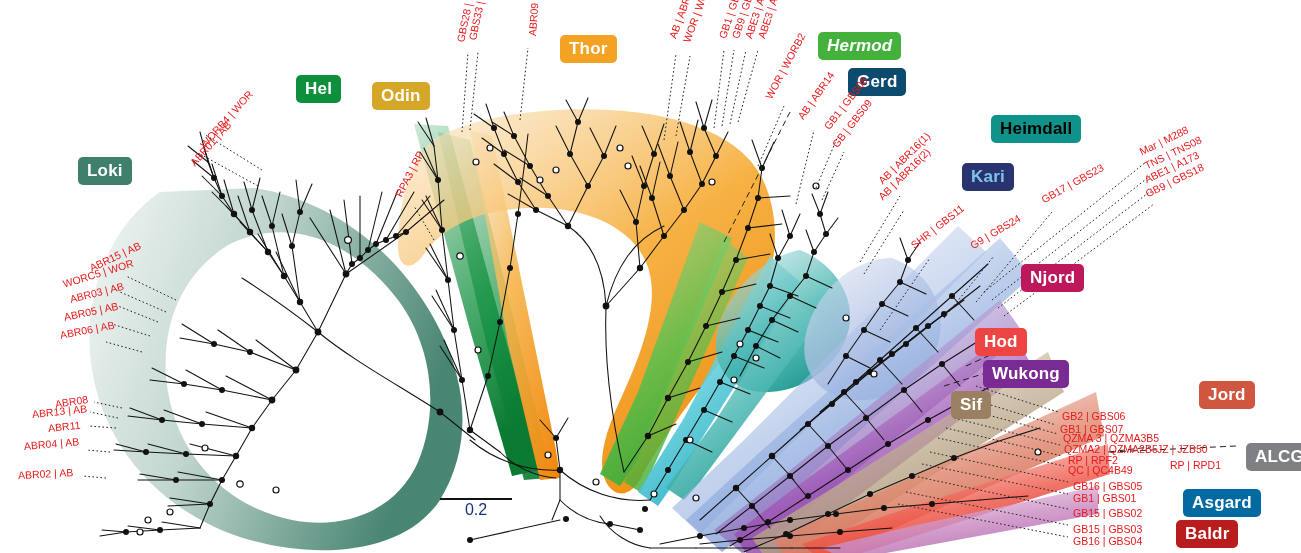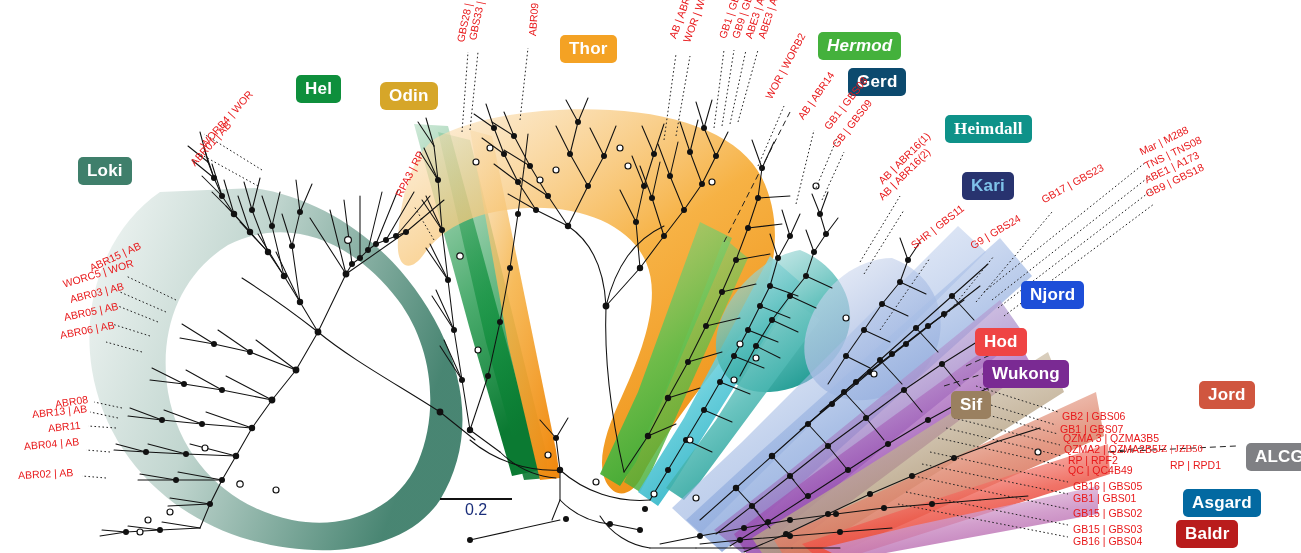--- a/index.html
+++ b/index.html
@@ -751,27 +751,27 @@
         <path d="M966,366 L1010,346"></path>
         <path d="M1110,452 L1236,446"></path>
         <path d="M1108,452 L1150,447"></path>
       </g>
     </g>
   </svg>
 
   <div>
       <div class="chip" style="left: 78px; top: 157px; background: rgb(63, 127, 107); color: rgb(255, 255, 255);">Loki</div>
       <div class="chip" style="left: 296px; top: 75px; background: rgb(14, 143, 60); color: rgb(255, 255, 255);">Hel</div>
-      <div class="chip" style="left: 380px; top: 82px; background: rgb(214, 166, 41); color: rgb(255, 255, 255); border-radius: 6px;">Odin</div>
+      <div class="chip" style="left: 372px; top: 82px; background: rgb(214, 166, 41); color: rgb(255, 255, 255);">Odin</div>
       <div class="chip" style="left: 560px; top: 35px; background: rgb(244, 162, 36); color: rgb(255, 255, 255);">Thor</div>
       <div class="chip" style="left: 818px; top: 32px; background: rgb(68, 177, 60); color: rgb(255, 255, 255); font-style: italic;">Hermod</div>
       <div class="chip" style="left: 848px; top: 68px; background: #0c4a6e; color: rgb(255, 255, 255);">Gerd</div>
-      <div class="chip" style="left: 945px; top: 115px; background: rgb(14, 146, 137); color: #ffffff; font-family: Liberation Serif, serif;">Heimdall</div>
-      <div class="chip" style="left: 962px; top: 163px; background: rgb(40, 51, 111); color: rgb(127, 195, 234); margin-top: 9px;">Kari</div>
-      <div class="chip" style="left: 1021px; top: 264px; background: #1d4ed8; color: rgb(255, 255, 255); margin-top: 17px;">Njord</div>
+      <div class="chip" style="left: 991px; top: 115px; background: rgb(14, 146, 137); color: #000000;">Heimdall</div>
+      <div class="chip" style="left: 962px; top: 163px; background: rgb(40, 51, 111); color: rgb(127, 195, 234);">Kari</div>
+      <div class="chip" style="left: 1021px; top: 264px; background: #be185d; color: rgb(255, 255, 255);">Njord</div>
       <div class="chip" style="left: 975px; top: 328px; background: #ef4444; color: rgb(255, 255, 255);">Hod</div>
       <div class="chip" style="left: 983px; top: 360px; background: rgb(122, 42, 147); color: rgb(255, 255, 255);">Wukong</div>
       <div class="chip" style="left: 951px; top: 391px; background: rgb(154, 128, 96); color: rgb(255, 255, 255);">Sif</div>
       <div class="chip" style="left: 1199px; top: 381px; background: rgb(208, 86, 63); color: rgb(255, 255, 255);">Jord</div>
       <div class="chip" style="left: 1246px; top: 443px; background: rgb(127, 128, 132); color: rgb(255, 255, 255);">ALCG</div>
       <div class="chip" style="left: 1183px; top: 489px; background: #0369a1; color: rgb(255, 255, 255);">Asgard</div>
       <div class="chip" style="left: 1176px; top: 520px; background: #b91c1c; color: rgb(255, 255, 255);">Baldr</div>
     </div>
 
   <div>
@@ -809,21 +809,21 @@
       <div class="tax" style="left: 1140px; top: 146px; transform: rotate(-26deg);">Mar | M288</div>
       <div class="tax" style="left: 1145px; top: 160px; transform: rotate(-26deg);">TNS | TNS08</div>
       <div class="tax" style="left: 1145px; top: 174px; transform: rotate(-26deg);">ABE1 | A173</div>
       <div class="tax" style="left: 1146px; top: 188px; transform: rotate(-26deg);">GB9 | GBS18</div>
       <div class="tax" style="left: 1062px; top: 410px; transform: rotate(0deg);">GB2 | GBS06</div>
       <div class="tax" style="left: 1060px; top: 423px; transform: rotate(0deg);">GB1 | GBS07</div>
       <div class="tax" style="left: 1063px; top: 432px; transform: rotate(0deg);">QZMA 3 | QZMA3B5</div>
       <div class="tax" style="left: 1064px; top: 443px; transform: rotate(0deg);">QZMA2 | QZMA2B5</div>
       <div class="tax" style="left: 1068px; top: 454px; transform: rotate(0deg);">RP | RPF2</div>
       <div class="tax" style="left: 1068px; top: 464px; transform: rotate(0deg);">QC | QC4B49</div>
-      <div class="tax" style="left: 1157px; top: 443px; transform: rotate(0deg); font-family: Liberation Serif, serif;">JZ | JZB50</div>
+      <div class="tax" style="left: 1157px; top: 443px; transform: rotate(0deg);">JZ | JZB50</div>
       <div class="tax" style="left: 1170px; top: 459px; transform: rotate(0deg);">RP | RPD1</div>
       <div class="tax" style="left: 1073px; top: 480px; transform: rotate(0deg);">GB16 | GBS05</div>
       <div class="tax" style="left: 1073px; top: 492px; transform: rotate(0deg);">GB1 | GBS01</div>
       <div class="tax" style="left: 1073px; top: 507px; transform: rotate(0deg);">GB15 | GBS02</div>
       <div class="tax" style="left: 1073px; top: 523px; transform: rotate(0deg);">GB15 | GBS03</div>
       <div class="tax" style="left: 1073px; top: 535px; transform: rotate(0deg);">GB16 | GBS04</div>
     </div>
 
   <div class="scale" style="left:440px;top:498px;width:72px;">
     <div class="bar"></div>

